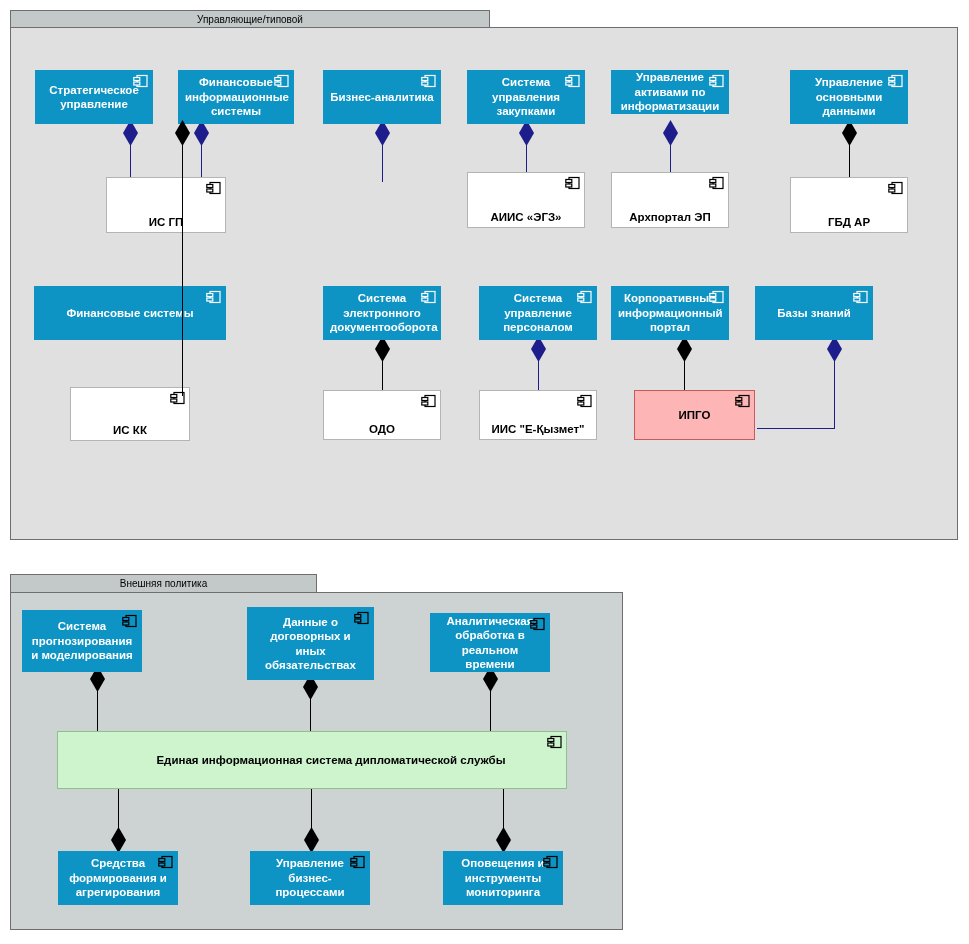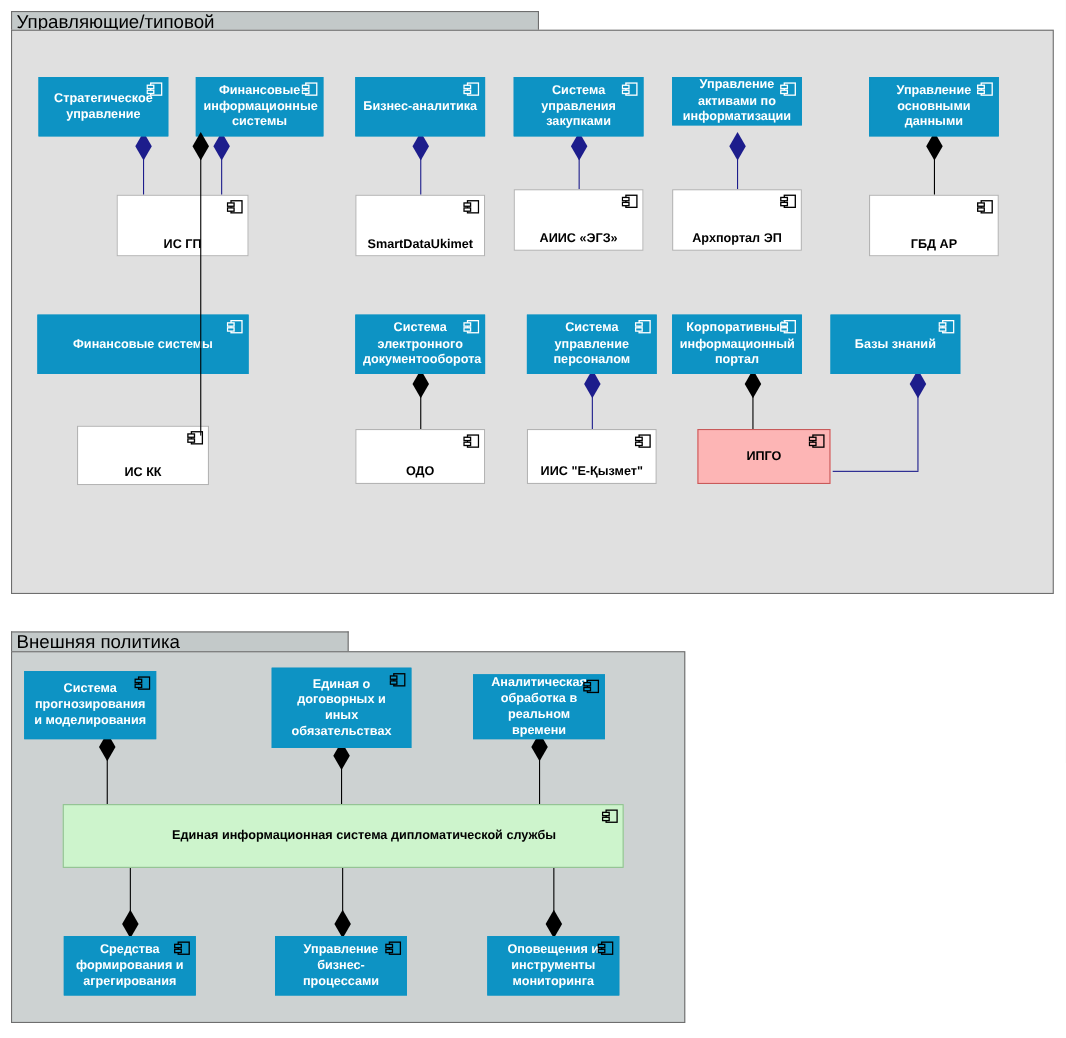--- a/index.html
+++ b/index.html
@@ -14,26 +14,27 @@
   #stage{position:absolute;left:0;top:0;width:969px;height:944px;}
 
   
   .pkg{position:absolute;}
   .pkg-tab{
     position:absolute;
     background:#c3c9c9;
     border:1px solid #6e6e6e;
     border-bottom:none;
     box-sizing:border-box;
-    font-size:17px;
+    font-size:10px;
     color:#000;
     line-height:17px;
     padding:0 4px;
     white-space:nowrap;
     font-family:"Liberation Sans", sans-serif;
+    text-align:center;
   }
   .pkg-body{
     position:absolute;
     border:1px solid #6e6e6e;
     box-sizing:border-box;
   }
   .pkg-a .pkg-body{background:#e0e0e0;}
   .pkg-b .pkg-body{background:#cdd2d2;}
 
   
@@ -186,28 +187,20 @@
 
   <div class="node white" style="left:106px;top:177px;width:120px;height:56px;">
     <span class="label">ИС ГП</span>
     <svg class="cicon" viewBox="0 0 15 14">
         <rect x="4" y="1.5" width="10" height="11" fill="none" stroke="#000" stroke-width="1.2"></rect>
         <rect x="0.8" y="3.5" width="6" height="3" fill="#fff" stroke="#000" stroke-width="1.2"></rect>
         <rect x="0.8" y="8" width="6" height="3" fill="#fff" stroke="#000" stroke-width="1.2"></rect>
       </svg>
   </div>
 
-  <div class="node white" style="left:323px;top:177px;width:118px;height:56px;">
-    <span class="label">SmartDataUkimet</span>
-    <svg class="cicon" viewBox="0 0 15 14">
-        <rect x="4" y="1.5" width="10" height="11" fill="none" stroke="#000" stroke-width="1.2"></rect>
-        <rect x="0.8" y="3.5" width="6" height="3" fill="#fff" stroke="#000" stroke-width="1.2"></rect>
-        <rect x="0.8" y="8" width="6" height="3" fill="#fff" stroke="#000" stroke-width="1.2"></rect>
-      </svg>
-  </div>
 
   <div class="node white" style="left:467px;top:172px;width:118px;height:56px;">
     <span class="label">АИИС «ЭГЗ»</span>
     <svg class="cicon" viewBox="0 0 15 14">
         <rect x="4" y="1.5" width="10" height="11" fill="none" stroke="#000" stroke-width="1.2"></rect>
         <rect x="0.8" y="3.5" width="6" height="3" fill="#fff" stroke="#000" stroke-width="1.2"></rect>
         <rect x="0.8" y="8" width="6" height="3" fill="#fff" stroke="#000" stroke-width="1.2"></rect>
       </svg>
   </div>
 
@@ -348,21 +341,21 @@
   <div class="node blue" style="left:22px;top:610px;width:120px;height:62px;">
     <span class="label">Система прогнозирования и моделирования</span>
     <svg class="cicon" viewBox="0 0 15 14">
         <rect x="4" y="1.5" width="10" height="11" fill="none" stroke="#000" stroke-width="1.2"></rect>
         <rect x="0.8" y="3.5" width="6" height="3" fill="#0d93c4" stroke="#000" stroke-width="1.2"></rect>
         <rect x="0.8" y="8" width="6" height="3" fill="#0d93c4" stroke="#000" stroke-width="1.2"></rect>
       </svg>
   </div>
 
   <div class="node blue" style="left:247px;top:607px;width:127px;height:73px;">
-    <span class="label">Единая о договорных и иных обязательствах</span>
+    <span class="label">Данные о договорных и иных обязательствах</span>
     <svg class="cicon" viewBox="0 0 15 14">
         <rect x="4" y="1.5" width="10" height="11" fill="none" stroke="#000" stroke-width="1.2"></rect>
         <rect x="0.8" y="3.5" width="6" height="3" fill="#0d93c4" stroke="#000" stroke-width="1.2"></rect>
         <rect x="0.8" y="8" width="6" height="3" fill="#0d93c4" stroke="#000" stroke-width="1.2"></rect>
       </svg>
   </div>
 
   <div class="node blue" style="left:430px;top:613px;width:120px;height:59px;">
     <span class="label">Аналитическая обработка в реальном времени</span>
     <svg class="cicon" viewBox="0 0 15 14">

